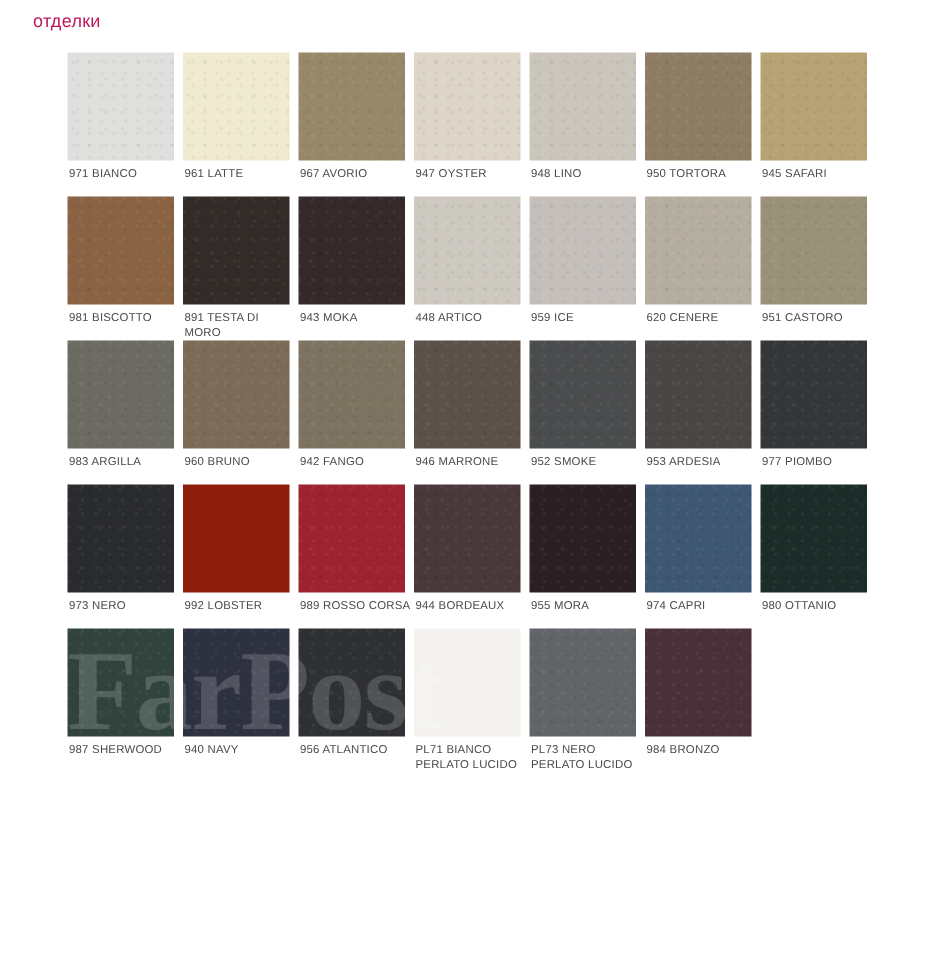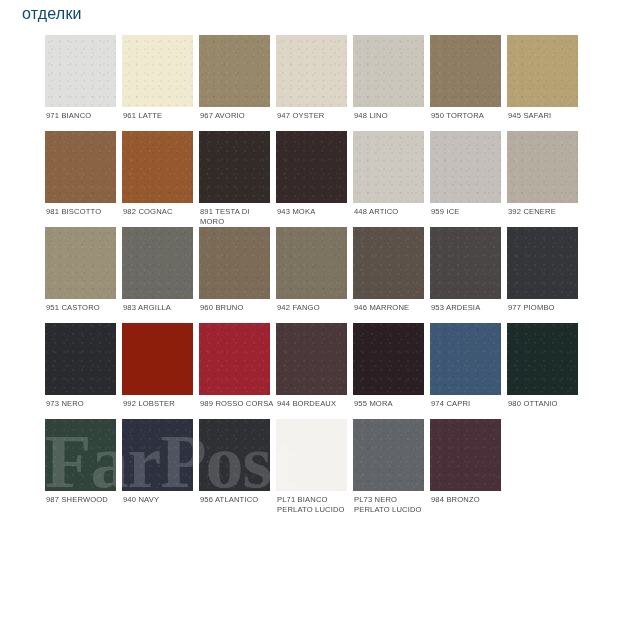--- a/index.html
+++ b/index.html
@@ -13,23 +13,23 @@
     font-family: "Liberation Sans", sans-serif;
     color: #3a3a3a;
     overflow: hidden;
     position: relative;
   }
 
   #page-title {
     position: absolute;
     left: 22px;
     top: 5px;
-    font-size: 16px;
+    font-size: 12px;
     line-height: 18px;
-    color: #0c4a6e;
+    color: #be185d;
     letter-spacing: 0.2px;
   }
 
   #swatch-grid {
     position: absolute;
     left: 45px;
     top: 35px;
     width: 560px;
     display: grid;
     grid-template-columns: repeat(7, 77px);
@@ -130,63 +130,63 @@
     </div>
     <div class="swatch-cell">
       <div class="swatch-chip" style="background-color: rgb(183, 162, 115);"></div>
       <div class="swatch-label">945 SAFARI</div>
     </div>
     <div class="swatch-cell">
       <div class="swatch-chip" style="background-color: rgb(138, 99, 68);"></div>
       <div class="swatch-label">981 BISCOTTO</div>
     </div>
     <div class="swatch-cell">
-      <div class="swatch-chip" style="background-color: rgb(150, 89, 46);"></div>
-      <div class="swatch-label">982 COGNAC</div>
-    </div>
-    <div class="swatch-cell">
       <div class="swatch-chip" style="background-color: rgb(51, 43, 40);"></div>
       <div class="swatch-label">891 TESTA DI
 MORO</div>
     </div>
     <div class="swatch-cell">
       <div class="swatch-chip" style="background-color: rgb(53, 41, 42);"></div>
       <div class="swatch-label">943 MOKA</div>
     </div>
     <div class="swatch-cell">
       <div class="swatch-chip" style="background-color: rgb(205, 201, 192);"></div>
       <div class="swatch-label">448 ARTICO</div>
     </div>
     <div class="swatch-cell">
       <div class="swatch-chip" style="background-color: rgb(197, 191, 187);"></div>
       <div class="swatch-label">959 ICE</div>
     </div>
     <div class="swatch-cell">
       <div class="swatch-chip" style="background-color: rgb(181, 174, 160);"></div>
-      <div class="swatch-label">392 CENERE</div>
+      <div class="swatch-label">620 CENERE</div>
     </div>
     <div class="swatch-cell">
       <div class="swatch-chip" style="background-color: rgb(155, 145, 121);"></div>
       <div class="swatch-label">951 CASTORO</div>
     </div>
     <div class="swatch-cell">
       <div class="swatch-chip" style="background-color: rgb(107, 106, 99);"></div>
       <div class="swatch-label">983 ARGILLA</div>
     </div>
     <div class="swatch-cell">
       <div class="swatch-chip" style="background-color: rgb(124, 107, 87);"></div>
       <div class="swatch-label">960 BRUNO</div>
     </div>
     <div class="swatch-cell">
       <div class="swatch-chip" style="background-color: rgb(124, 115, 96);"></div>
       <div class="swatch-label">942 FANGO</div>
     </div>
     <div class="swatch-cell">
       <div class="swatch-chip" style="background-color: rgb(92, 81, 72);"></div>
       <div class="swatch-label">946 MARRONE</div>
+    </div>
+    <div class="swatch-cell">
+      <div class="swatch-chip" style="background-color: rgb(75, 76, 77);"></div>
+      <div class="swatch-label">952 SMOKE</div>
     </div>
     <div class="swatch-cell">
       <div class="swatch-chip" style="background-color: rgb(74, 70, 69);"></div>
       <div class="swatch-label">953 ARDESIA</div>
     </div>
     <div class="swatch-cell">
       <div class="swatch-chip" style="background-color: rgb(52, 54, 58);"></div>
       <div class="swatch-label">977 PIOMBO</div>
     </div>
     <div class="swatch-cell">

